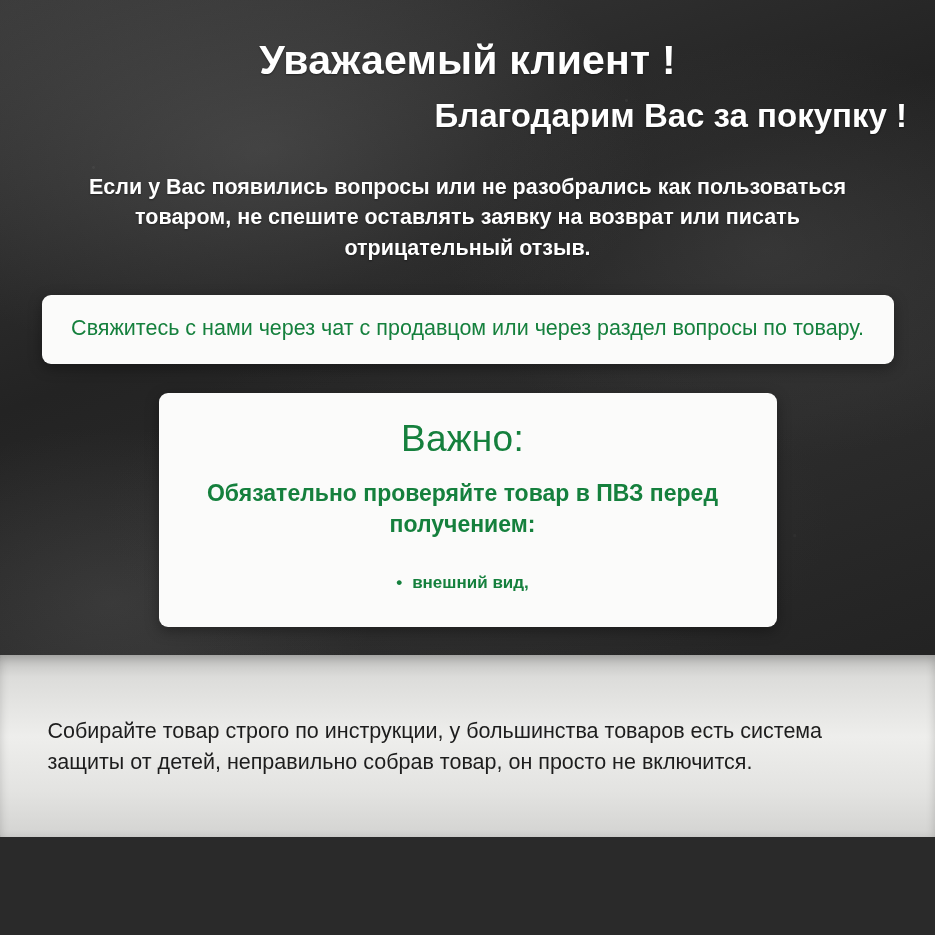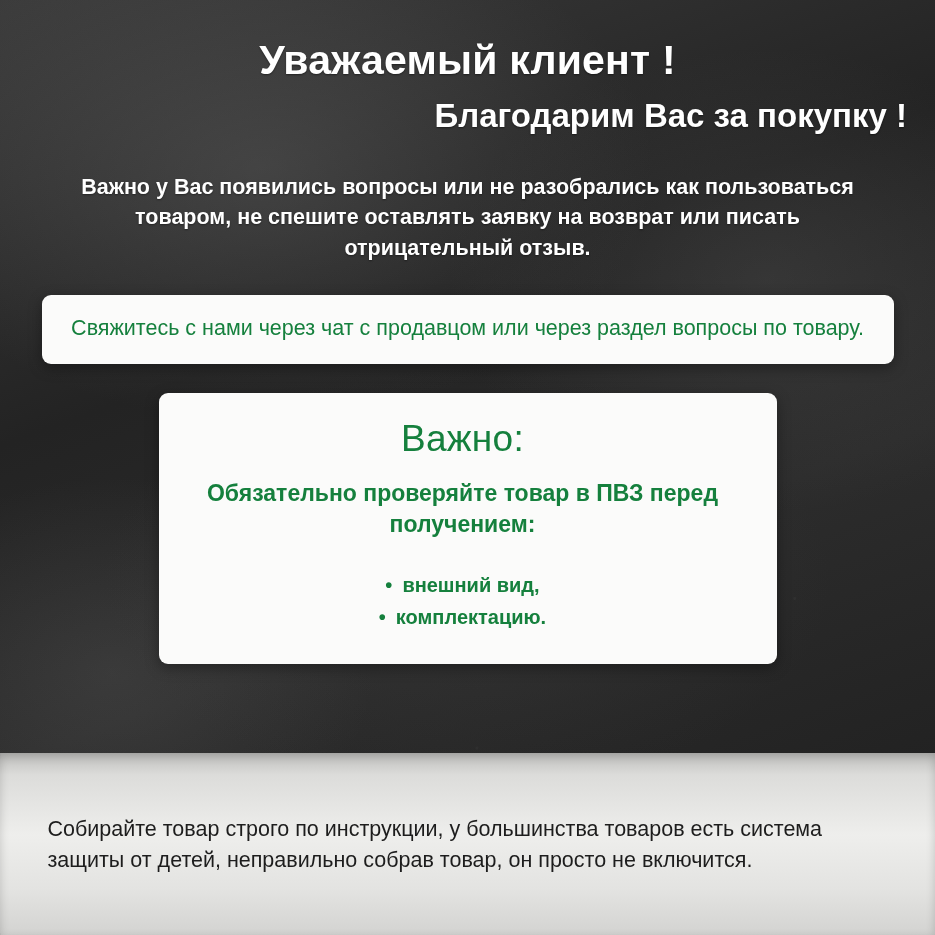--- a/index.html
+++ b/index.html
@@ -9,21 +9,21 @@
   body {
     width: 935px;
     height: 935px;
     font-family: "Liberation Sans", sans-serif;
     background: #2a2a2a;
   }
 
   .poster {
     position: relative;
     width: 935px;
-    height: 935px;
+    height: 837px;
     overflow: hidden;
     background-color: #2e2e2e;
     background-image:
       radial-gradient(ellipse 70% 45% at 28% 18%, rgba(120,120,120,0.30), rgba(0,0,0,0) 60%),
       radial-gradient(ellipse 55% 40% at 82% 30%, rgba(95,95,95,0.28), rgba(0,0,0,0) 62%),
       radial-gradient(ellipse 60% 35% at 50% 62%, rgba(80,80,80,0.22), rgba(0,0,0,0) 65%),
       radial-gradient(ellipse 40% 30% at 12% 72%, rgba(130,130,130,0.18), rgba(0,0,0,0) 70%),
       linear-gradient(160deg, #3b3b3b 0%, #232323 35%, #2c2c2c 60%, #1d1d1d 100%);
   }
   
@@ -143,21 +143,21 @@
   .important-lead {
     font-size: 23px;
     font-weight: 700;
     line-height: 1.38;
     margin: 18px 0 0 0;
   }
   .bullets {
     list-style: none;
     margin: 28px 0 0 0;
     padding: 0;
-    font-size: 20px;
+    font-size: 17px;
     font-weight: 700;
     line-height: 1.62;
   }
   .bullets li::before {
     content: "•";
     display: inline-block;
     margin-right: 10px;
   }
 
   .footer-text {
@@ -178,32 +178,31 @@
 
 <div class="poster">
   <div class="marble"></div>
 
   <div class="content">
 
     <h1 class="title">Уважаемый клиент !</h1>
 
     <h2 class="subtitle">Благодарим Вас за покупку !</h2>
 
-    <p class="intro">Важно у Вас появились вопросы или не разобрались как пользоваться товаром, не спешите оставлять заявку на возврат или писать отрицательный отзыв.</p>
+    <p class="intro">Если у Вас появились вопросы или не разобрались как пользоваться товаром, не спешите оставлять заявку на возврат или писать отрицательный отзыв.</p>
 
     <div class="card contact-card">
       <span>Свяжитесь с нами через чат с продавцом или через раздел вопросы по товару.</span>
     </div>
 
 
     <div class="card important-card">
       <div class="important-title">Важно:</div>
       <p class="important-lead">Обязательно проверяйте товар в ПВЗ перед получением:</p>
       <ul class="bullets">
         <li>внешний вид,</li>
-        <li>комплектацию.</li>
       </ul>
     </div>
 
   </div>
 
   <p class="footer-text">Собирайте товар строго по инструкции, у большинства товаров есть система защиты от детей, неправильно собрав товар, он просто не включится.</p>
 </div>
 
 </body></html>

